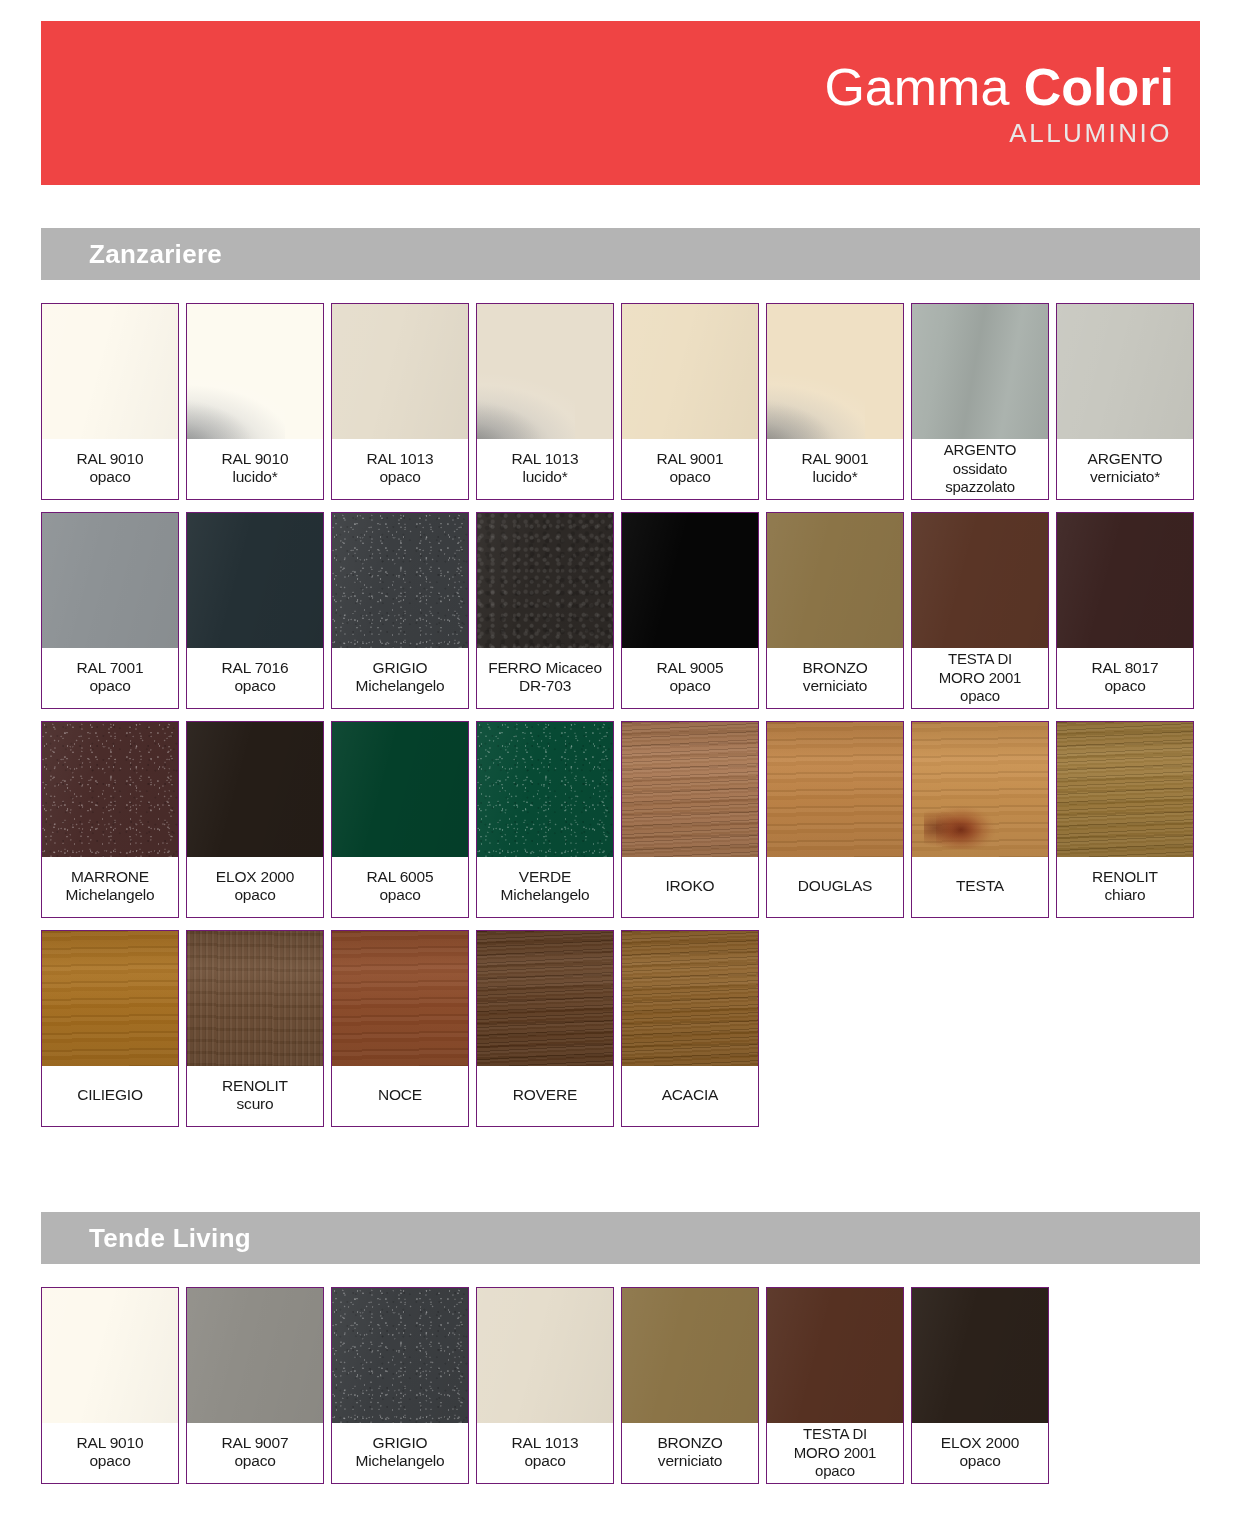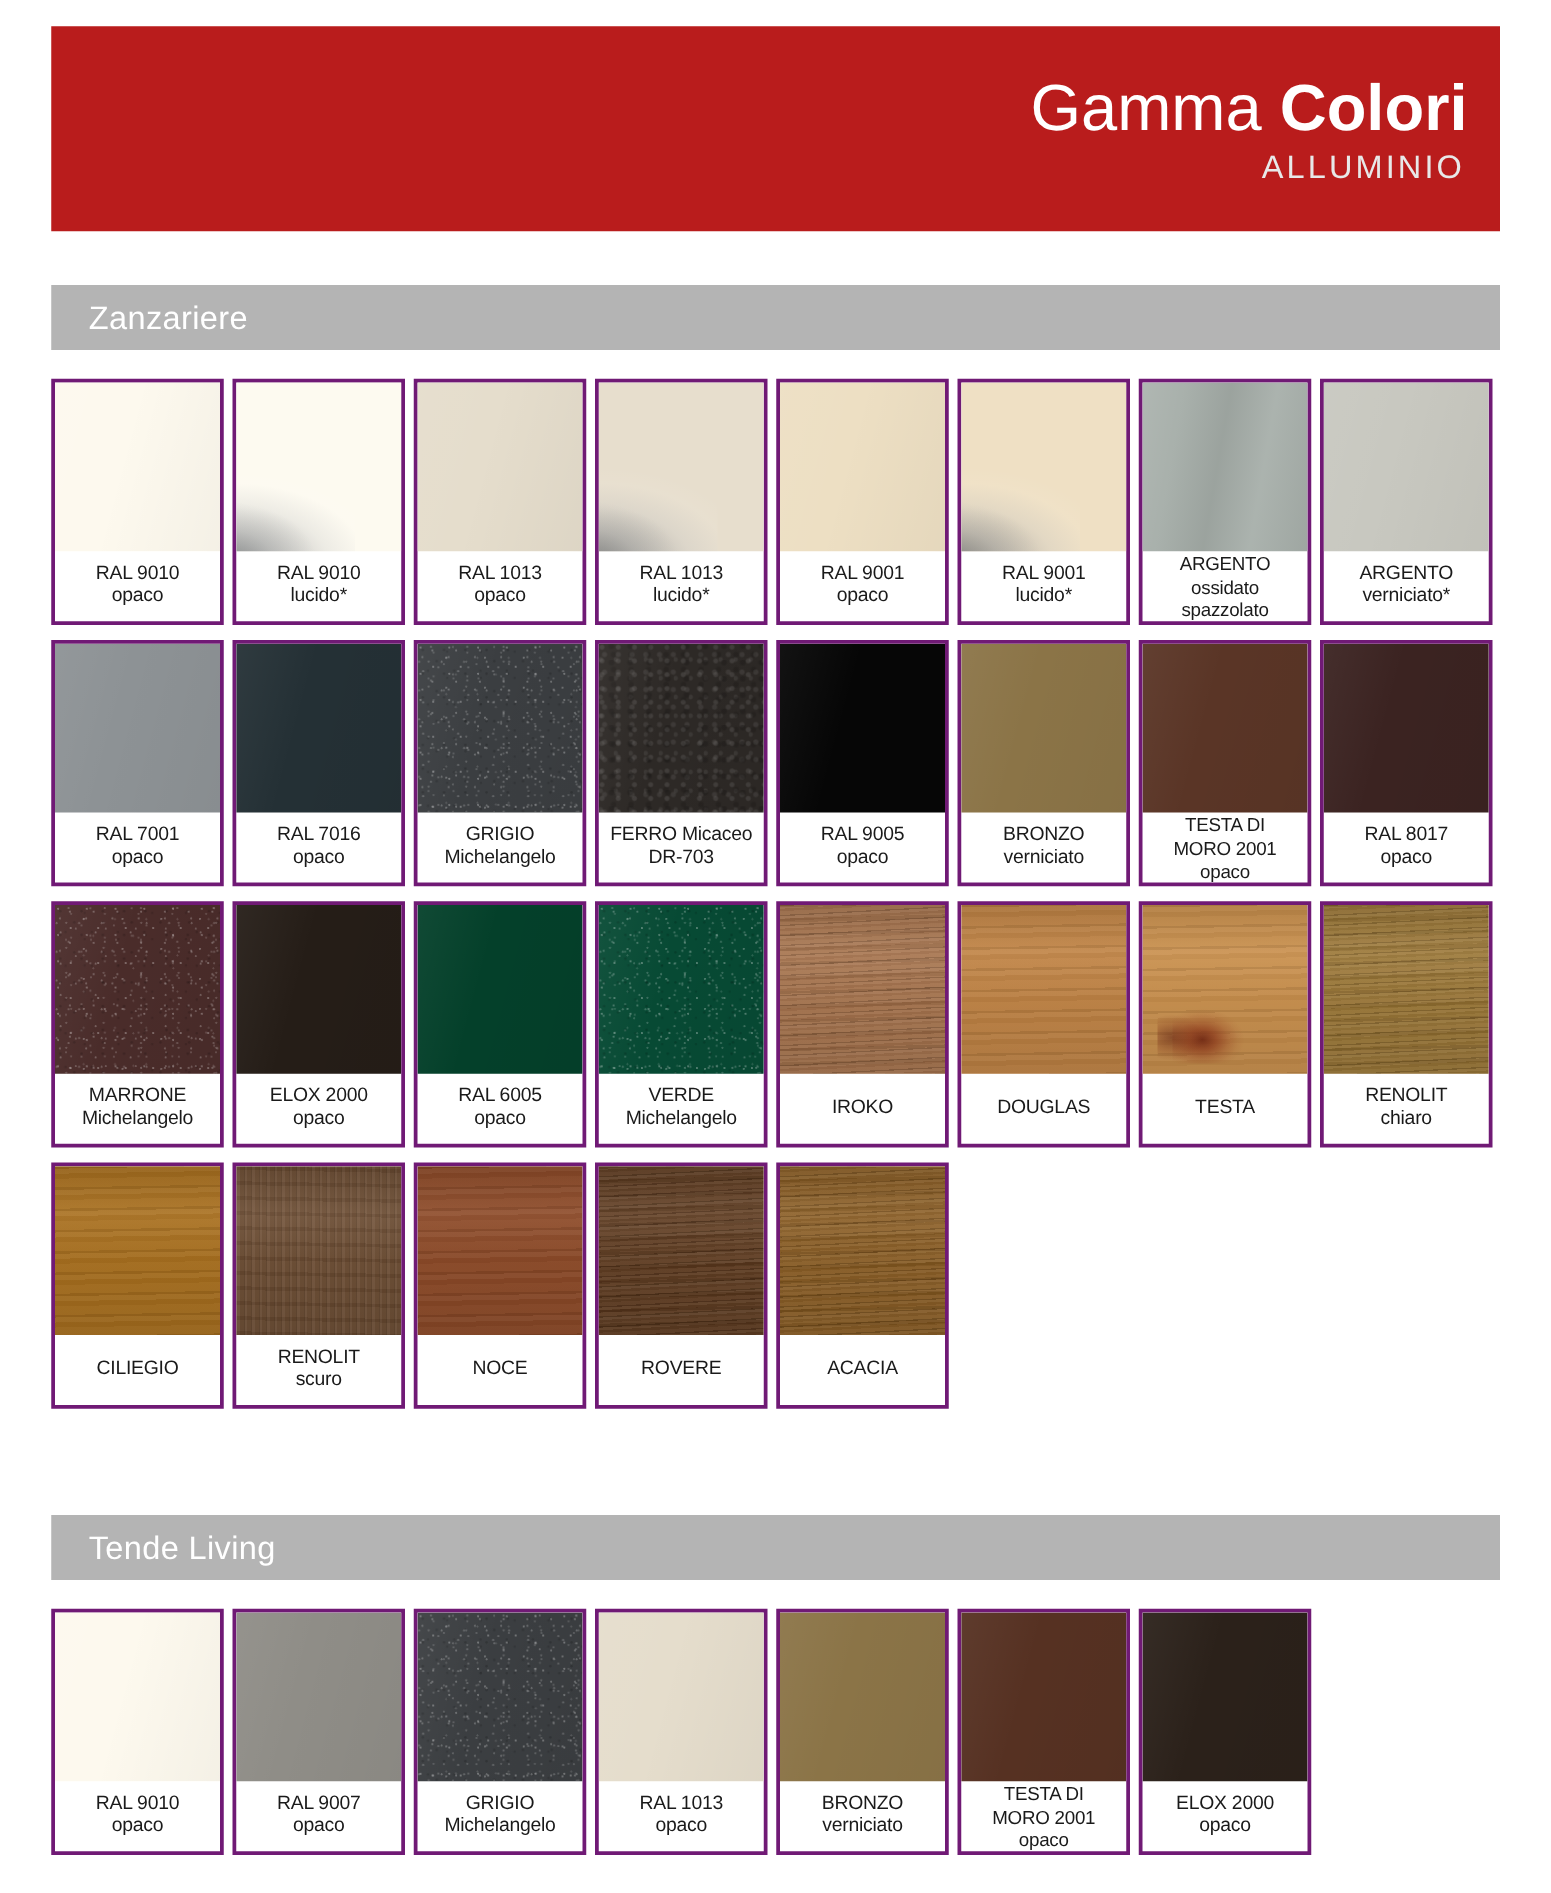--- a/index.html
+++ b/index.html
@@ -54,39 +54,39 @@
     left: 41px;
     width: 1159px;
     height: 52px;
     background: #b4b4b4;
     display: flex;
     align-items: center;
   }
   .section-banner-label {
     font-size: 26px;
     color: #ffffff;
-    font-weight: 400;
-    padding-left: 30px;
+    font-weight: 700;
+    padding-left: 48px;
     letter-spacing: 0.3px;
   }
 
   
   .swatch-grid {
     position: absolute;
     left: 41px;
     width: 1165px;
     display: flex;
     flex-wrap: wrap;
   }
   .swatch-card {
     width: 138px;
     height: 197px;
     margin-right: 7px;
     margin-bottom: 12px;
-    border: 3px solid #701a75;
+    border: 1px solid #701a75;
     background: #ffffff;
     display: flex;
     flex-direction: column;
     overflow: hidden;
   }
   .swatch-color {
     width: 100%;
     height: 135px;
     position: relative;
     overflow: hidden;
@@ -286,21 +286,21 @@
         rgba(255,255,255,0.02) 22%,
         rgba(0,0,0,0.07) 46%,
         rgba(255,255,255,0.05) 70%,
         rgba(0,0,0,0.05) 100%);
     pointer-events: none;
   }
 </style>
 </head>
 <body>
 
-<div class="header-bar" style="background: #b91c1c; align-items: center;">
+<div class="header-bar" style="background: #ef4444; align-items: center;">
   <div class="header-title-block">
     <div class="header-title"><span>Gamma </span><span class="bold">Colori</span></div>
     <div class="header-sub">ALLUMINIO</div>
   </div>
 </div>
 
 <div class="section-banner" id="banner-zanzariere" style="background: rgb(180, 180, 180); top: 228px;">
   <div class="section-banner-label">Zanzariere</div>
 </div>
 

